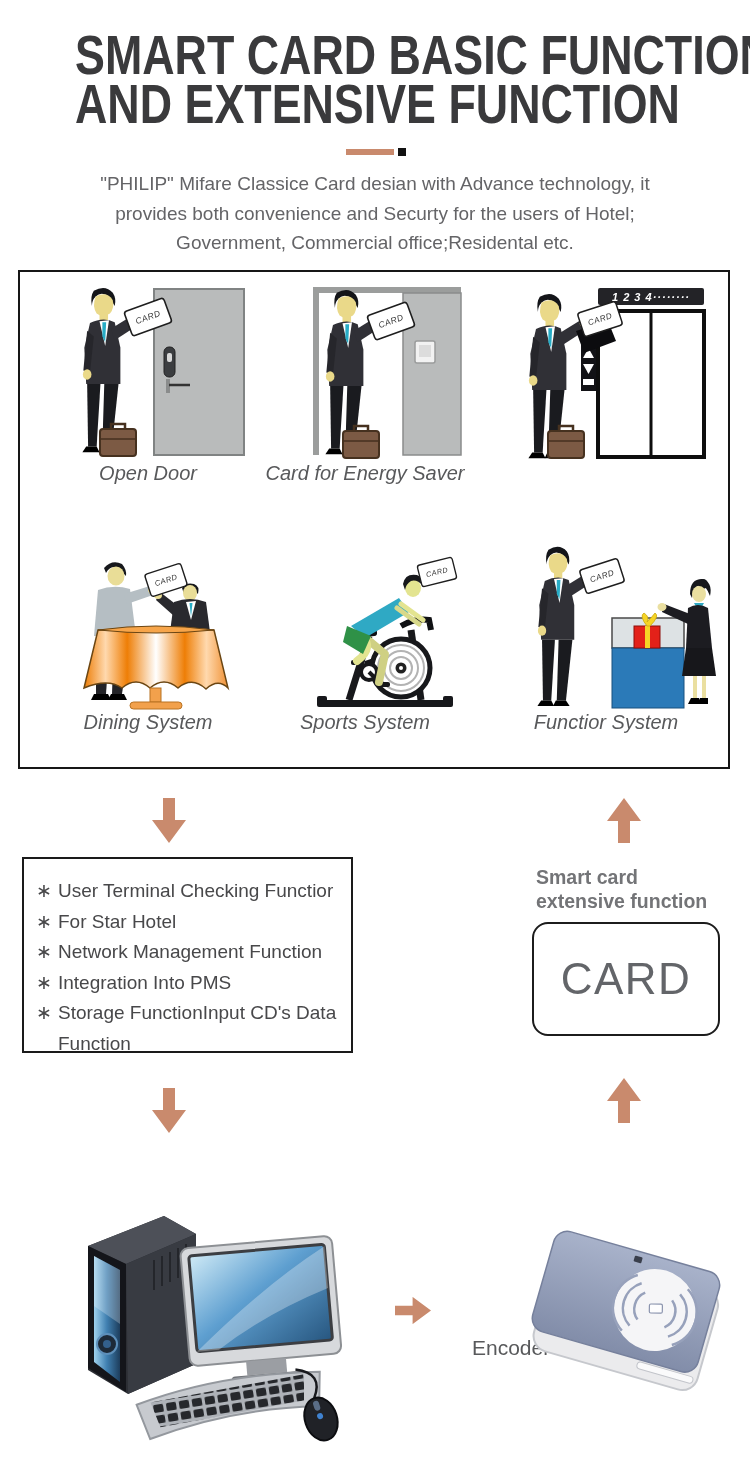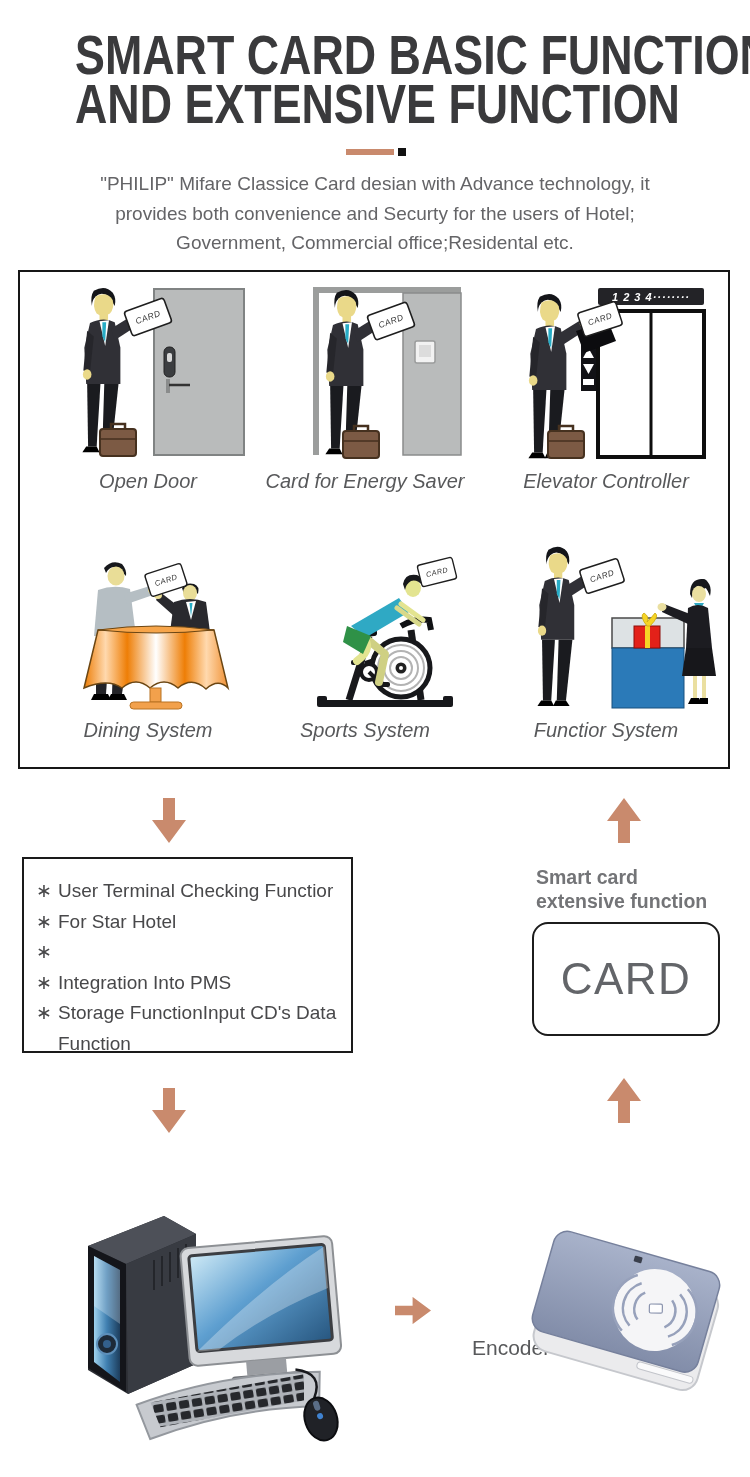--- a/index.html
+++ b/index.html
@@ -11,21 +11,21 @@
   .title .tline { display:block; font-size:56px; line-height:49px; transform:scaleX(0.8); transform-origin:center; letter-spacing:0px; white-space:nowrap; }
   .divider-bar { position:absolute; left:346px; top:149px; width:48px; height:6px; background:#c98a6d; }
   .divider-square { position:absolute; left:398px; top:148px; width:8px; height:8px; background:#111; }
   .descr { position:absolute; top:169px; left:45px; width:660px; text-align:center; color:#646467; font-size:19px; line-height:29.5px; }
   .descr span { display:block; }
 
   
   .scenes-box { position:absolute; left:18px; top:270px; width:712px; height:499px; border:2px solid #161616; background:#fff; }
   .scene { position:absolute; width:220px; text-align:center;font-style:italic; }
   .scene svg { display:block; margin:0 auto; }
-  .scene figcaption { margin-top:9px; font-size:20px; color:#58595b; }
+  .scene figcaption { margin-top:1px; font-size:20px; color:#58595b; }
   .s-c1 { left:38px; } .s-c2 { left:255px; } .s-c3 { left:496px; }
   .s-r1 { top:283px; } .s-r2 { top:532px; }
 
   
   .arrow { position:absolute; }
   .arrow.up { transform:rotate(180deg); }
   .arrow.right { transform:rotate(-90deg) scale(0.8); }
 
   
   .basic-box { position:absolute; left:22px; top:857px; width:331px; height:196px; border:2px solid #1a1a1a; background:#fff; }
@@ -171,21 +171,20 @@
       <polygon points="87,81 98,81 92.5,91" fill="#fff"></polygon>
       <rect x="87" y="96" width="11" height="6" fill="#fff"></rect>
       <use href="#bizman" transform="translate(2,10) scale(0.95)"></use>
       <use href="#briefcase" transform="translate(52,142)"></use>
       <polygon points="80,48 112,38 120,58 88,70" fill="#0c0c0f"></polygon>
       <g transform="translate(104,36) rotate(-18) scale(0.95)">
         <use href="#cardchip"></use>
         <text class="cardtxt" x="0" y="3" text-anchor="middle">CARD</text>
       </g>
     </svg>
-    <figcaption>Elevator Controller</figcaption>
   </figure>
 
   <figure class="scene s-c1 s-r2">
     <svg width="220" height="178" viewBox="0 0 220 178">
       <g>
         <path d="M66 36 Q74 27 84 32 Q89 38 88 44 L80 36 Q72 33 68 41 Z" fill="#17181c"></path>
         <ellipse cx="78" cy="44" rx="8.5" ry="9.5" fill="#e9dd97"></ellipse>
         <path d="M60 58 Q76 52 92 57 L98 104 L56 104 Z" fill="#b5bec3"></path>
         <path d="M86 62 L112 54 L115 63 L89 72 Z" fill="#b5bec3"></path>
         <ellipse cx="115" cy="58" rx="5" ry="4.5" fill="#e9dd97"></ellipse>
@@ -310,20 +309,21 @@
       <li>
           <span class="bullet">∗</span>
           <span>User Terminal Checking Functior</span>
         </li>
       <li>
           <span class="bullet">∗</span>
           <span>For Star Hotel</span>
         </li>
       <li>
           <span class="bullet">∗</span>
+          <span>Network Management Function</span>
         </li>
       <li>
           <span class="bullet">∗</span>
           <span>Integration Into PMS</span>
         </li>
       <li>
           <span class="bullet">∗</span>
           <span>Storage FunctionInput CD's Data Function</span>
         </li>
     </ul>

